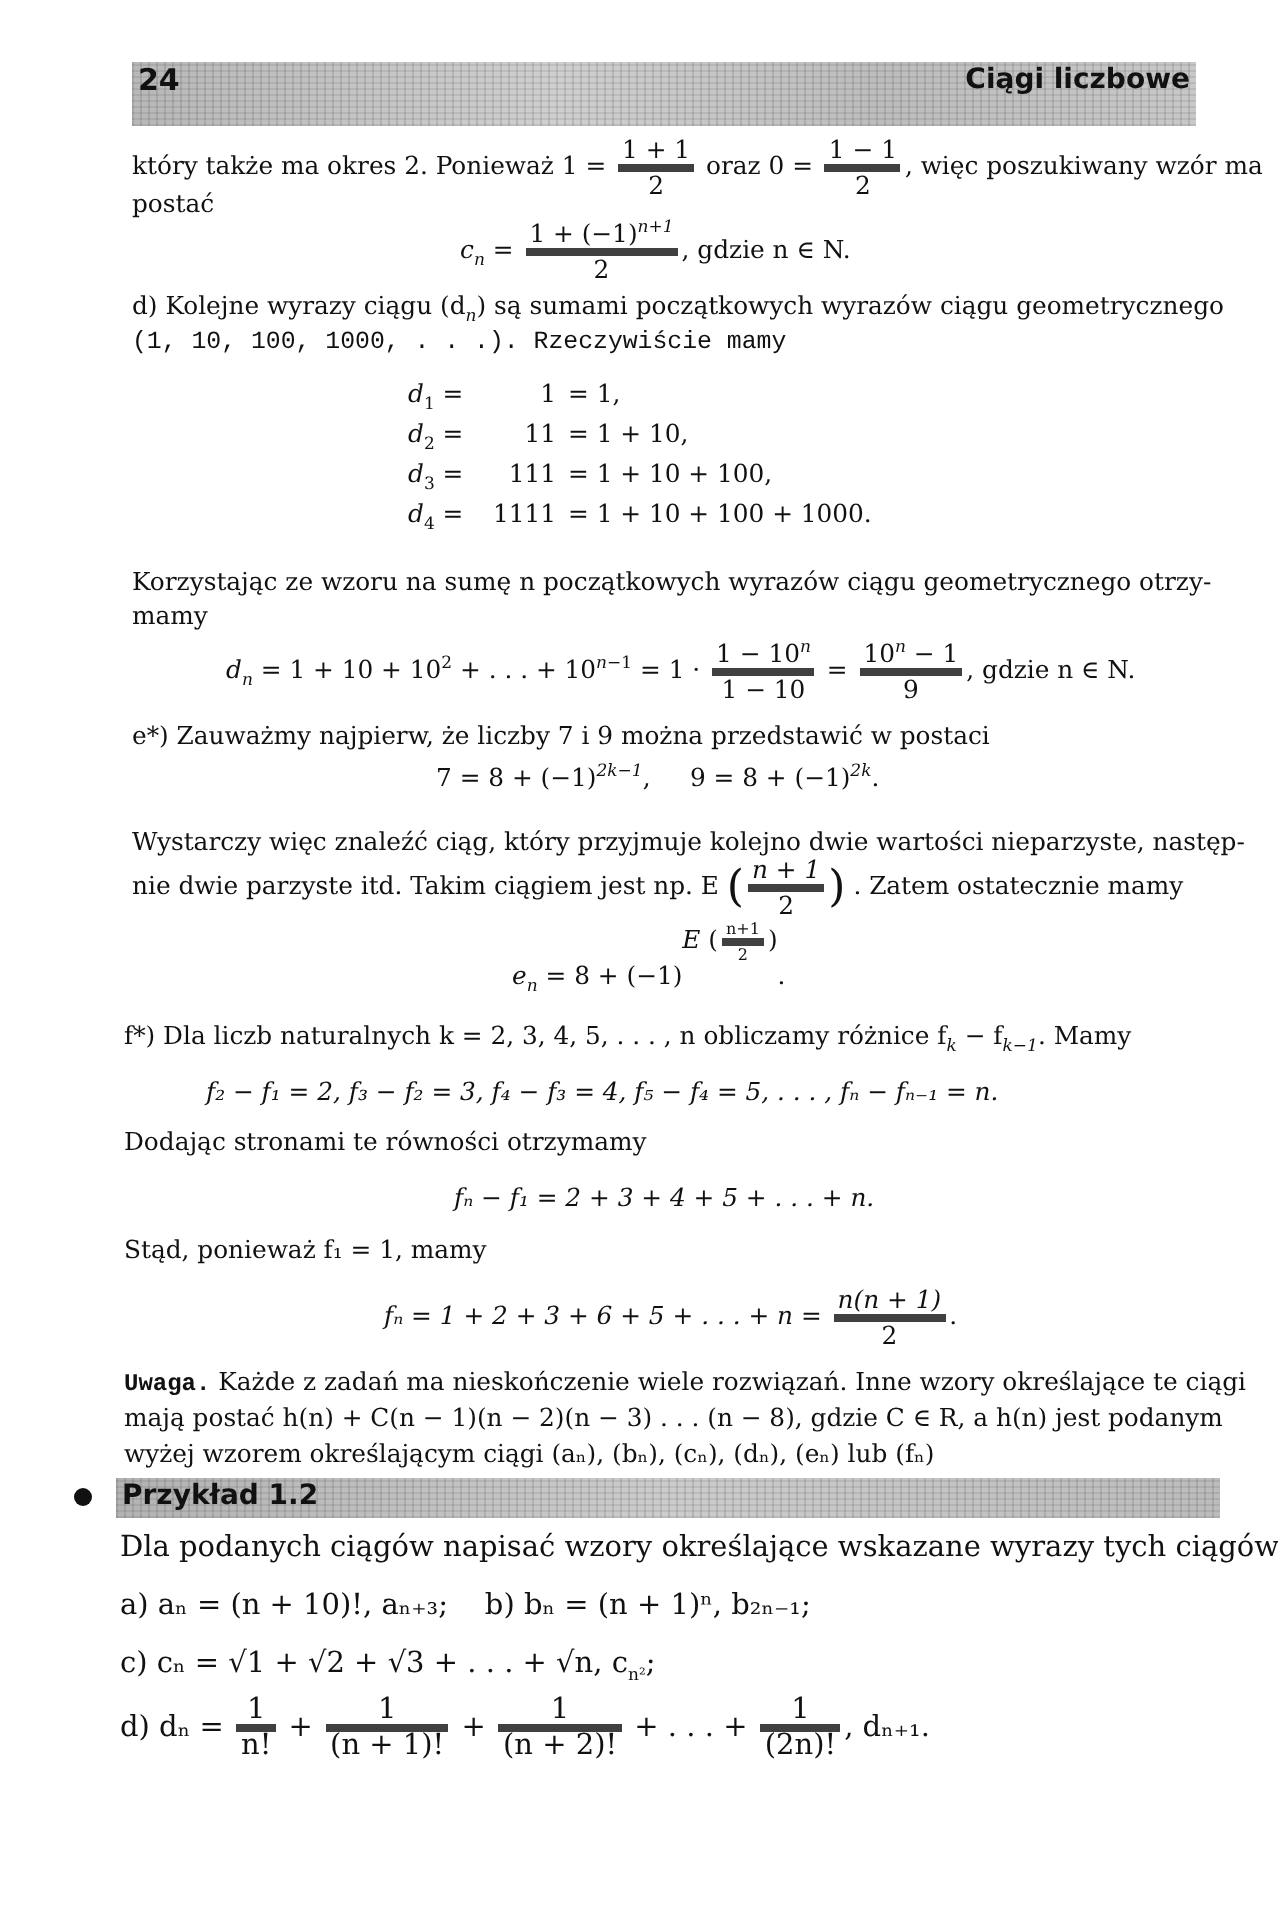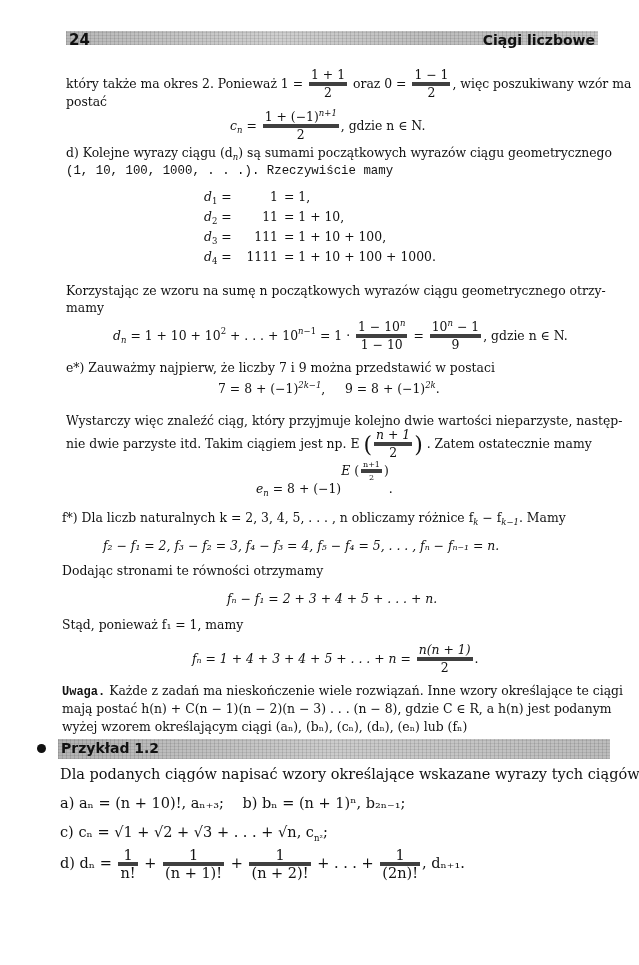--- a/index.html
+++ b/index.html
@@ -3,21 +3,21 @@
 <meta charset="utf-8">
 <style>
   html, body { margin: 0; padding: 0; background: #ffffff; }
   body {
     width: 639px; height: 965px; position: relative; overflow: hidden;
     font-family: "DejaVu Serif", "Liberation Serif", serif;
     color: #111;
   }
   .page { position: absolute; left: 0; top: 0; width: 639px; height: 965px; }
   .hdr {
-    position: absolute; left: 66px; top: 31px; width: 532px; height: 14px;
+    position: absolute; left: 66px; top: 31px; width: 532px; height: 32px;
     background:
       repeating-linear-gradient(90deg, rgba(0,0,0,0.10) 0 1px, transparent 1px 4px),
       repeating-linear-gradient(0deg, rgba(0,0,0,0.08) 0 1px, transparent 1px 3px),
       linear-gradient(90deg, #b8b8b8 0%, #cfcfcf 40%, #bdbdbd 70%, #c8c8c8 100%);
   }
   .hdr .pnum {
     position: absolute; left: 3px; top: 0px;
     font-family: "DejaVu Sans", "Liberation Sans", sans-serif; font-weight: bold;
     font-size: 15px; color: #111;
   }
@@ -133,21 +133,21 @@
   </div>
 
   <div class="line" style="left:62px; top:510px;">
     <span>f*) Dla liczb naturalnych k = 2, 3, 4, 5, . . . , n obliczamy różnice f</span><sub><i class="m">k</i></sub><span> − f</span><sub><i class="m">k−1</i></sub><span>. Mamy</span>
   </div>
   <div class="line" style="left:103px; top:538px; font-style:italic;">f₂ − f₁ = 2,  f₃ − f₂ = 3,  f₄ − f₃ = 4,  f₅ − f₄ = 5,  . . . ,  fₙ − fₙ₋₁ = n.</div>
   <div class="line" style="left:62px; top:563px;">Dodając stronami te równości otrzymamy</div>
   <div class="line" style="left:227px; top:591px; font-style:italic;">fₙ − f₁ = 2 + 3 + 4 + 5 + . . . + n.</div>
   <div class="line" style="left:62px; top:617px;">Stąd, ponieważ  f₁ = 1, mamy</div>
   <div class="line" style="left:192px; top:643px;">
-    <i class="m">fₙ = 1 + 4 + 3 + 4 + 5 + . . . + n =</i>
+    <i class="m">fₙ = 1 + 2 + 3 + 6 + 5 + . . . + n =</i>
     <span class="frac"><span class="num"><i class="m">n(n + 1)</i></span><span>2</span></span>.
   </div>
 
   <div class="line" style="left:62px; top:683px;">
     <span class="uw">Uwaga.</span><span> Każde z zadań ma nieskończenie wiele rozwiązań. Inne wzory określające te ciągi</span>
   </div>
   <div class="line" style="left:62px; top:701px;">mają postać h(n) + C(n − 1)(n − 2)(n − 3) . . . (n − 8), gdzie C ∈ R, a h(n) jest podanym</div>
   <div class="line" style="left:62px; top:719px;">wyżej wzorem określającym ciągi (aₙ), (bₙ), (cₙ), (dₙ), (eₙ) lub (fₙ)</div>
 
   <div class="bullet"></div>

